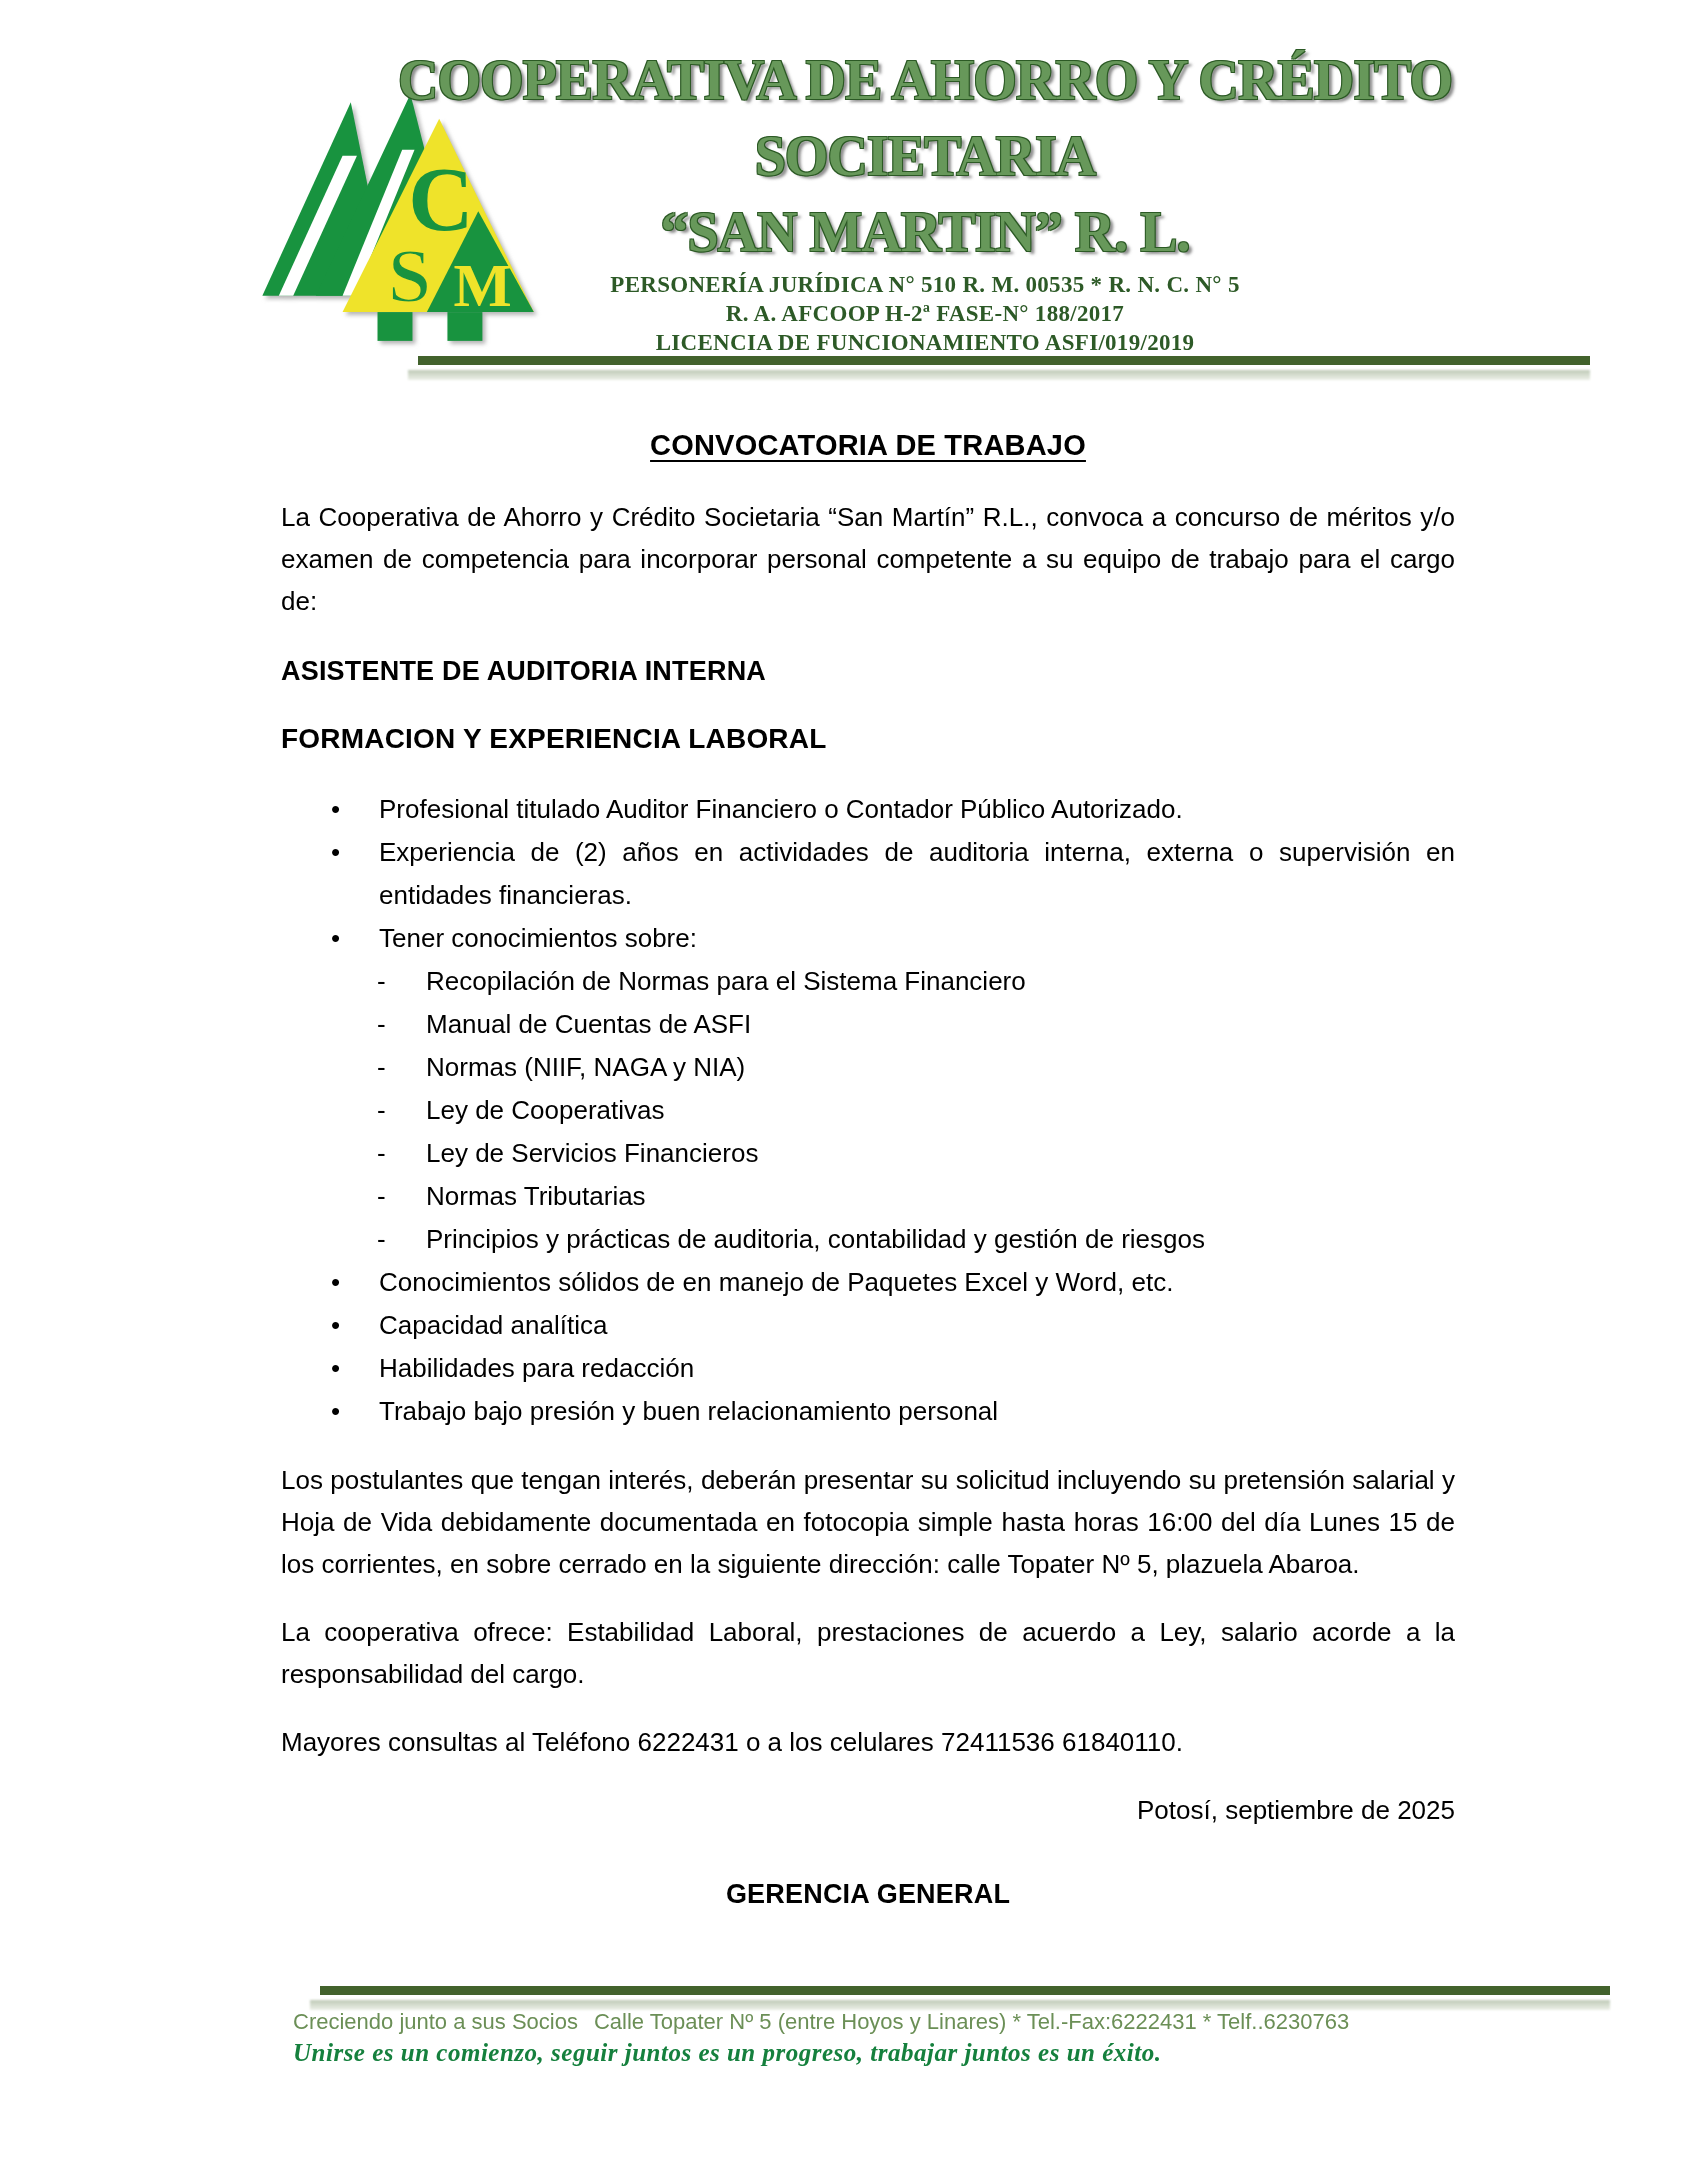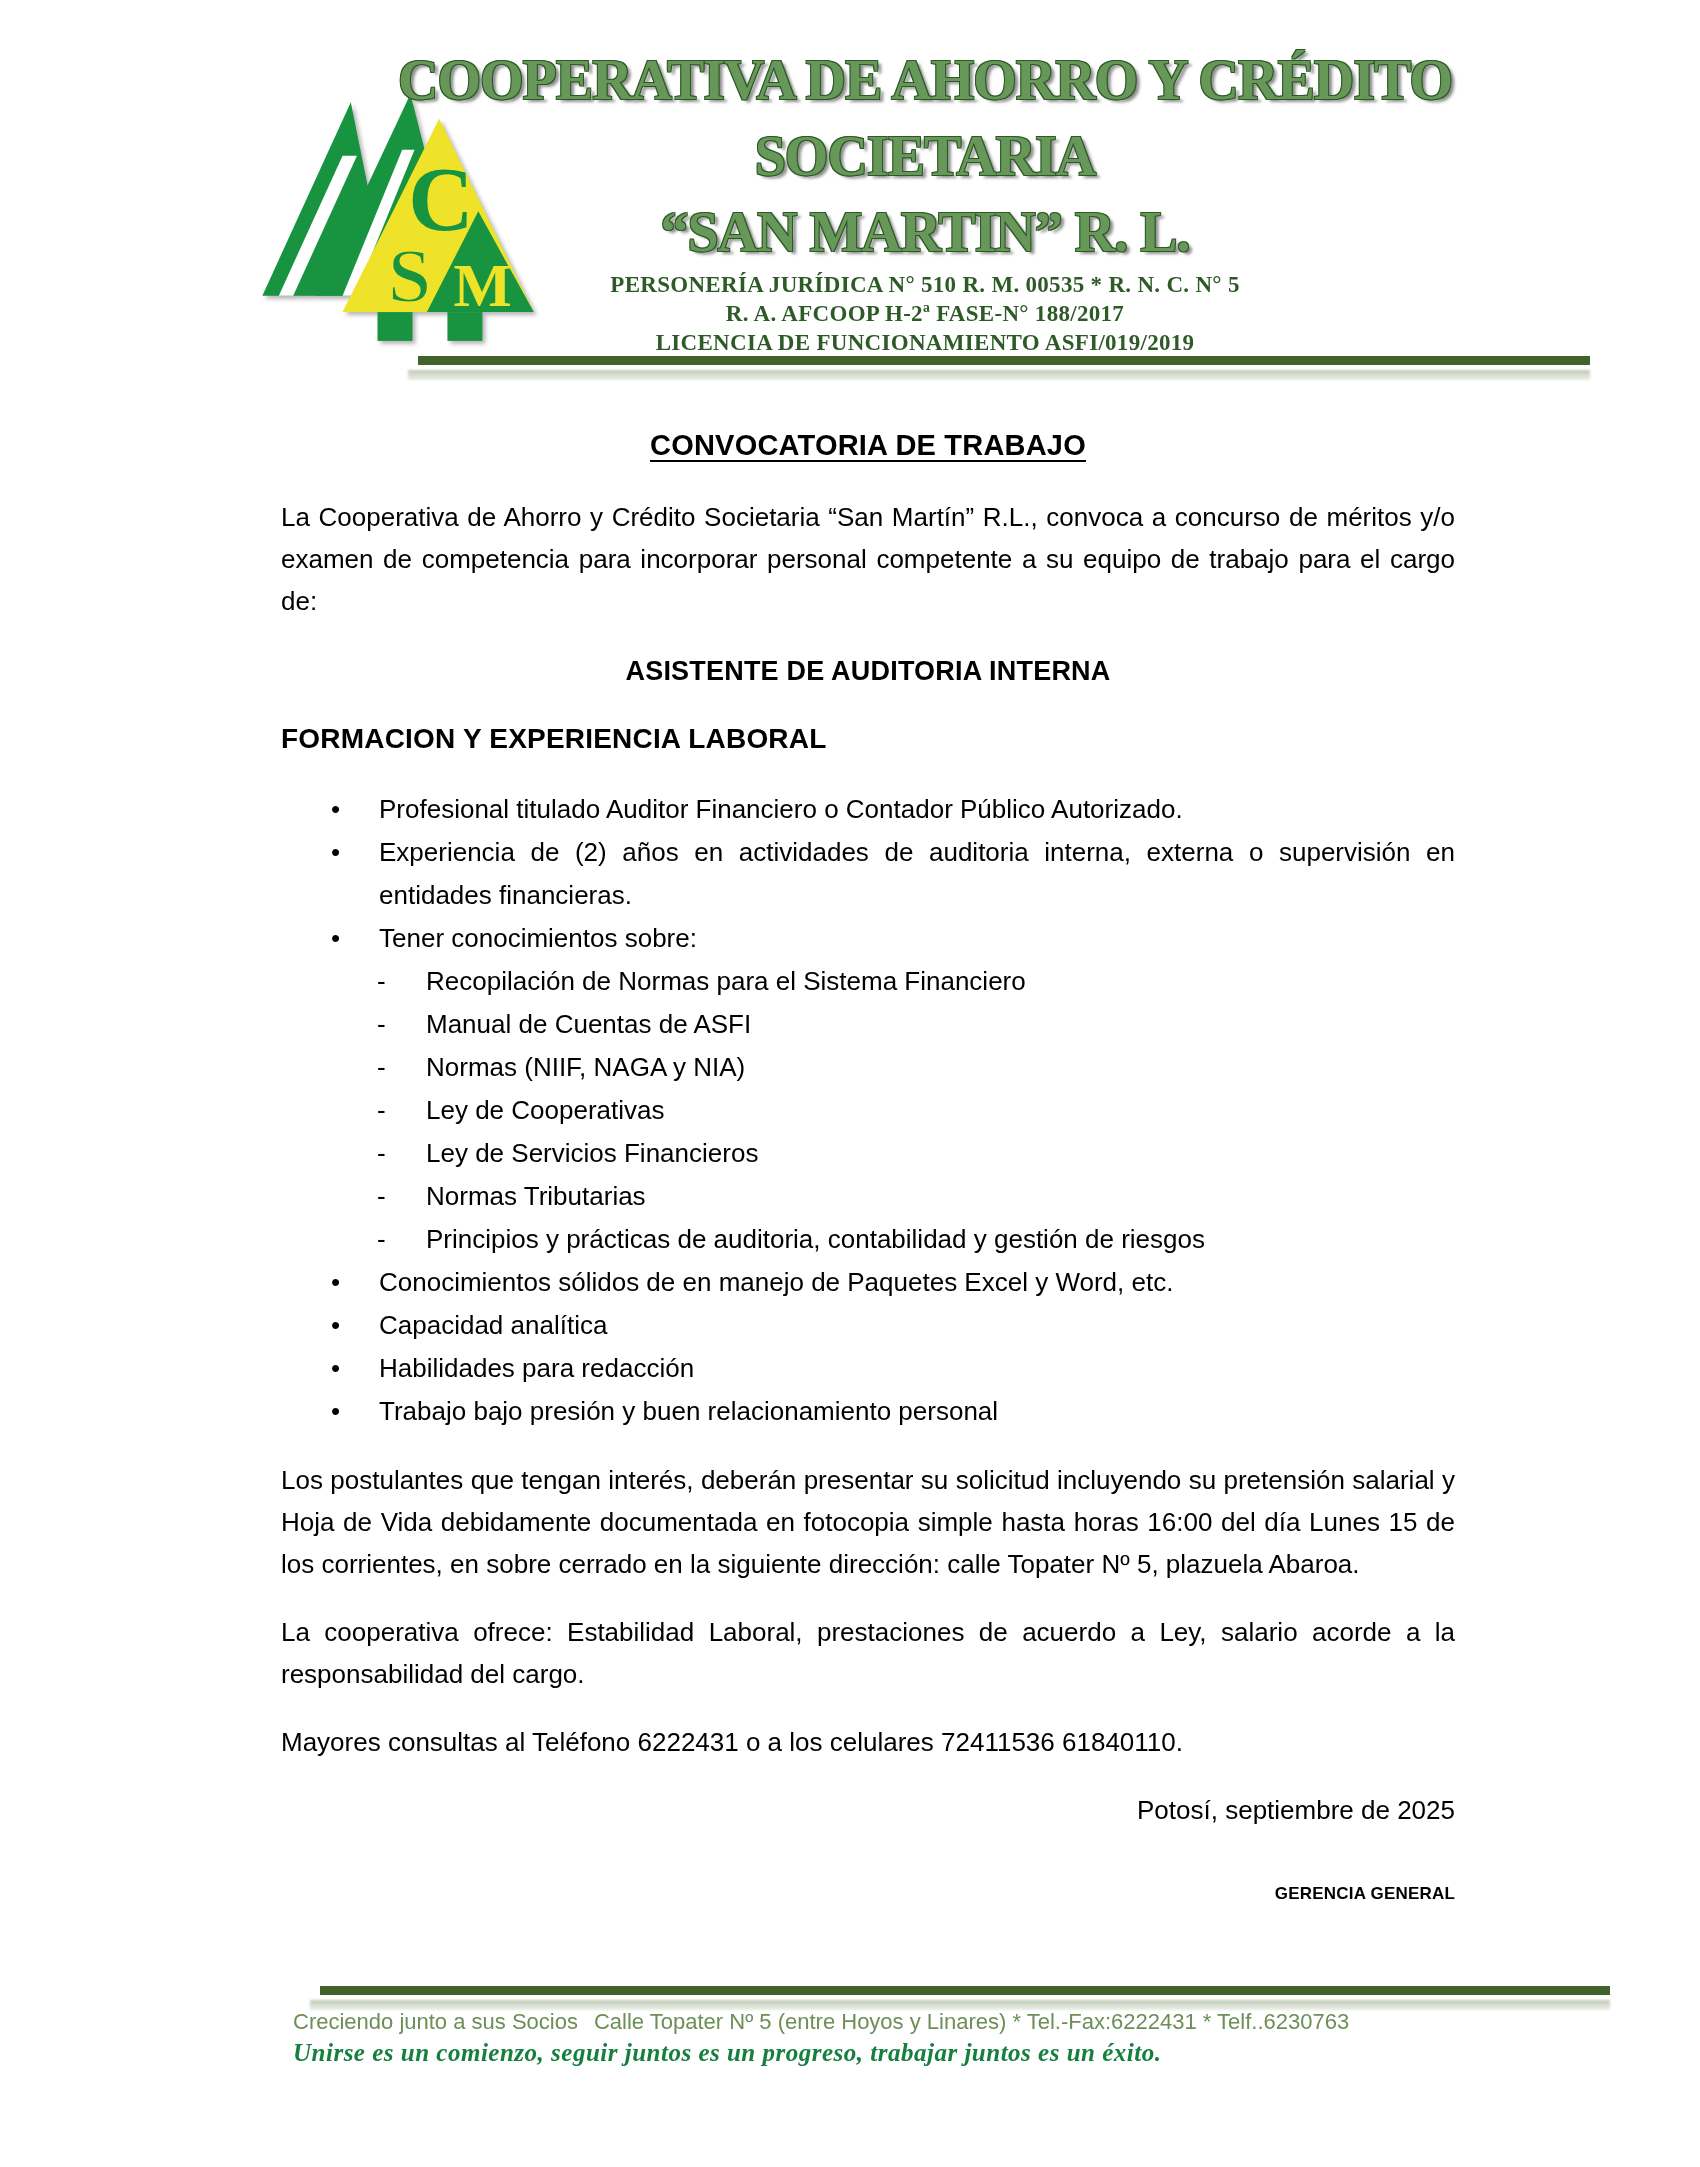--- a/index.html
+++ b/index.html
@@ -62,42 +62,42 @@
   }
   .doc-title{
     text-align:center;font-weight:bold;font-size:29px;
     text-decoration:underline;
     text-underline-offset:5px;
     margin:0 0 30px 0;letter-spacing:.2px;
   }
   .para{margin:0 0 26px 0;text-align:justify;}
   .intro{margin-bottom:28px;}
   .position-title{
-    text-align:center;font-weight:bold;font-size:27px;
+    font-weight:bold;font-size:27px;
     margin:0 0 26px 0;letter-spacing:.2px;
   }
   .section-heading{
     font-weight:bold;font-size:28px;margin:0 0 28px 0;letter-spacing:.2px;
   }
   ul.bullet-list{list-style:none;margin:0 0 26px 0;padding:0;line-height:43px;}
   ul.bullet-list > li{position:relative;padding-left:98px;text-align:justify;}
   ul.bullet-list > li::before{
     content:"\2022";
     position:absolute;left:50px;top:0;
     font-size:26px;
   }
   ul.dash-list{list-style:none;margin:0;padding:0;}
   ul.dash-list > li{position:relative;padding-left:145px;margin-left:-98px;text-align:left;}
   ul.dash-list > li::before{
     content:"-";
     position:absolute;left:96px;top:0;
   }
   .date-line{text-align:right;}
   .signature{
-    text-align:right;font-weight:bold;font-size:17px;
+    text-align:center;font-weight:bold;font-size:27px;
     margin:42px 0 0 0;letter-spacing:.2px;
   }
 
   
   .footer-text{
     position:absolute;left:293px;top:2008px;width:1166px;
     font-size:22px;line-height:27px;
     color:#6b8f56;
   }
   .footer-row1{display:flex;gap:16px;}

